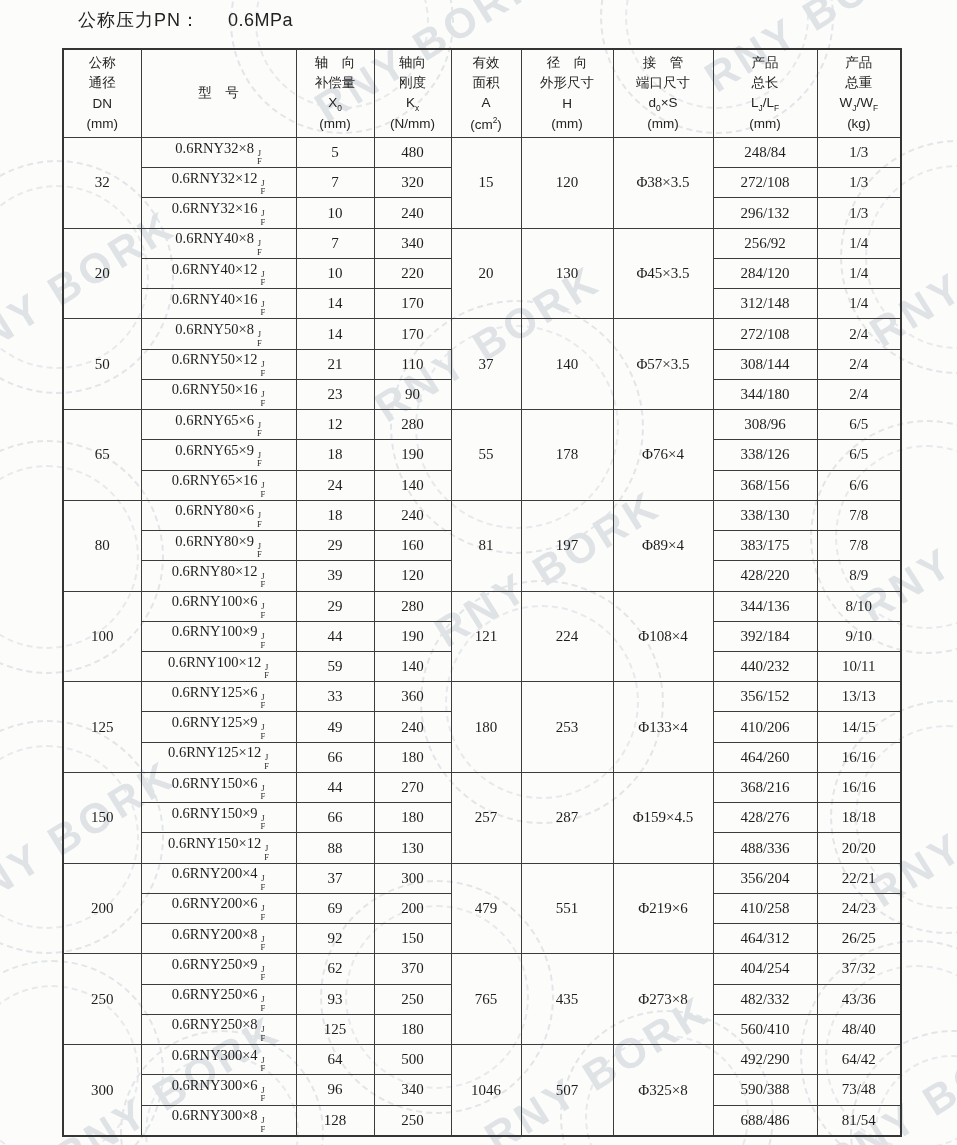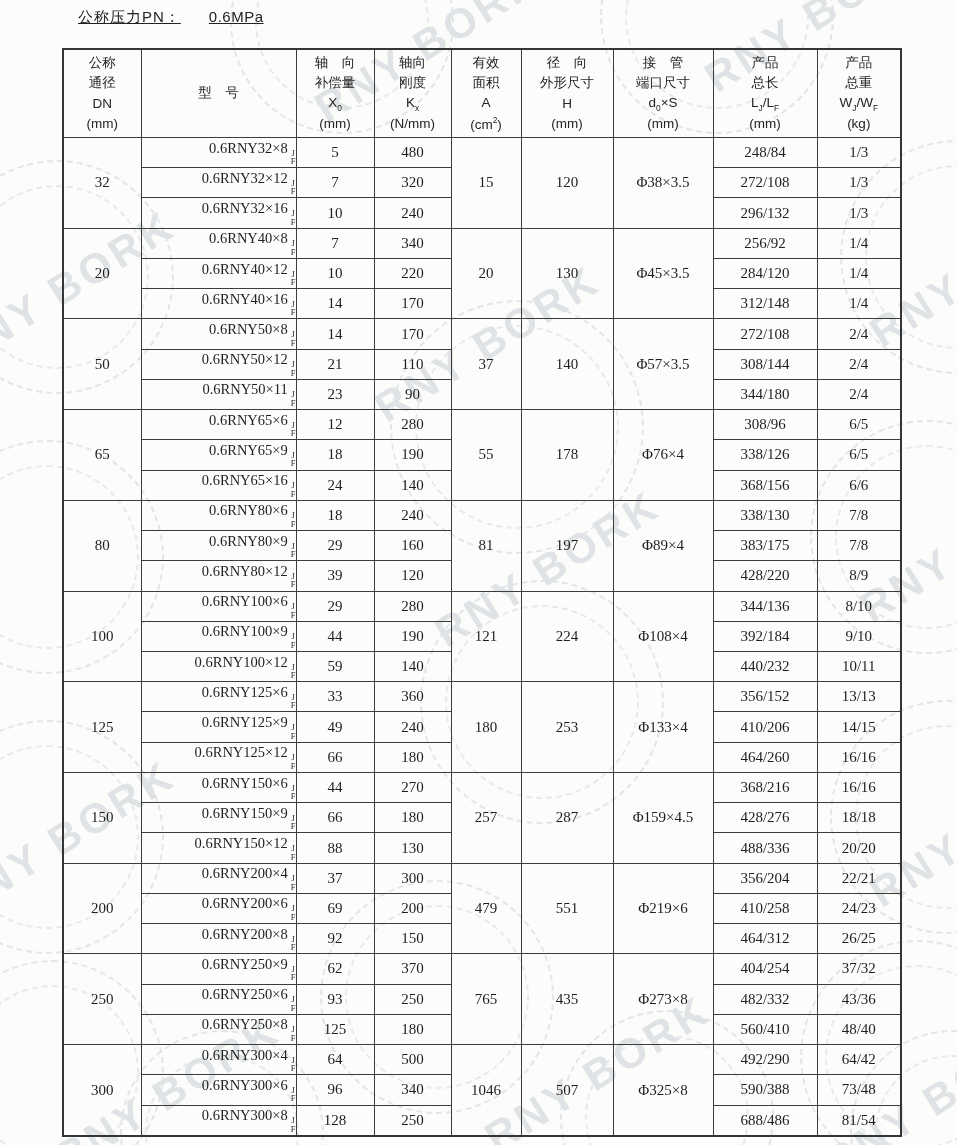--- a/index.html
+++ b/index.html
@@ -15,21 +15,21 @@
   }
   .wm-circle.inner{border-color:#e7eaec;}
   .wm-text{
     position:absolute;color:#dfe3e6;font-size:42px;font-weight:bold;
     letter-spacing:4px;transform:rotate(-32deg);white-space:nowrap;
     font-family:"Liberation Sans",sans-serif;
   }
   
   #title-line{
     position:absolute;left:78px;top:8px;z-index:2;
-    font-size:15px;color:#222;letter-spacing:1px;text-decoration:underline;
+    font-size:18px;color:#222;letter-spacing:1px;
   }
   #title-line .val{margin-left:28px;letter-spacing:0.5px;}
   
   #spec-table{
     position:absolute;left:62px;top:48px;z-index:1;
     width:838px;height:1089px;
     border-collapse:collapse;table-layout:fixed;
     background:transparent;
   }
   #spec-table th,#spec-table td{
@@ -41,21 +41,21 @@
     font-weight:normal;font-size:13.5px;line-height:1.5;
     color:#242424;text-align:center;vertical-align:middle;
     height:87px;font-family:"Liberation Sans",sans-serif;
   }
   #spec-table td{
     font-family:"Liberation Serif",serif;
     font-size:15px;color:#1e1e1e;
     text-align:center;vertical-align:middle;
   }
   #spec-table td.model-cell{
-    text-align:right;font-size:14.5px;white-space:nowrap;
+    text-align:center;font-size:14.5px;white-space:nowrap;
   }
   sub{font-size:0.62em;}
   sup{font-size:0.62em;}
   .jf{
     display:inline-flex;flex-direction:column;align-items:center;
     font-size:8.5px;line-height:1;vertical-align:-3px;margin-left:3px;
     font-family:"Liberation Serif",serif;color:#2a2a2a;
   }
 </style>
 </head>
@@ -266,21 +266,21 @@
         <td class="model-cell"><span>0.6RNY50×12</span><span class="jf">
             <span>J</span>
             <span>F</span>
           </span></td>
         <td>21</td>
         <td>110</td>
         <td>308/144</td>
         <td>2/4</td>
       </tr>
       <tr>
-        <td class="model-cell"><span>0.6RNY50×11</span><span class="jf">
+        <td class="model-cell"><span>0.6RNY50×16</span><span class="jf">
             <span>J</span>
             <span>F</span>
           </span></td>
         <td>23</td>
         <td>90</td>
         <td>344/180</td>
         <td>2/4</td>
       </tr>
       <tr>
         <td rowspan="3">65</td>

